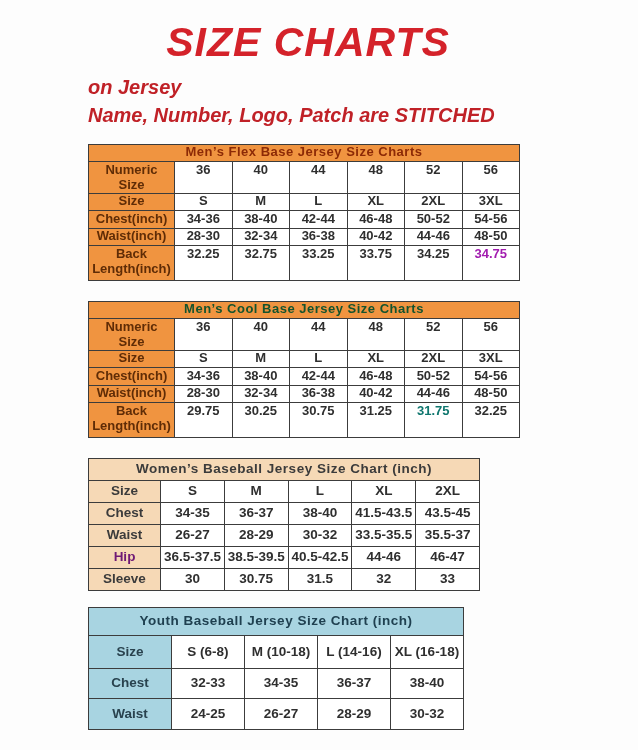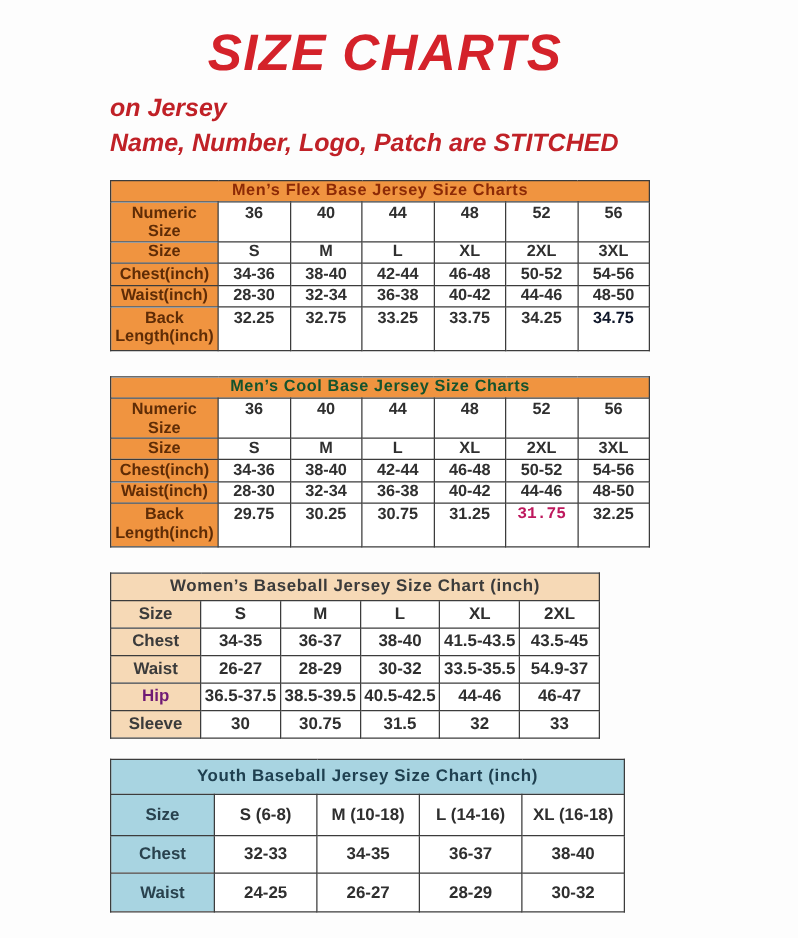--- a/index.html
+++ b/index.html
@@ -61,21 +61,21 @@
   .t-orange tr:nth-child(2) td,
   .t-orange tr:nth-child(6) td { vertical-align: top; padding-top: 1px; }
 
   
   .t-peach { width: 392px; font-size: 13.5px; margin-bottom: 16px; }
   .t-peach col.c-label { width: 72px; }
   .t-peach tr { height: 22px; }
   .t-peach tr.title-row { height: 22px; }
 
   
-  .t-blue { width: 412px; font-size: 13.5px; }
+  .t-blue { width: 376px; font-size: 13.5px; }
   .t-blue col.c-label { width: 83px; }
   .t-blue tr.title-row    { height: 28px; }
   .t-blue tr:nth-child(2) { height: 33px; }
   .t-blue tr:nth-child(3) { height: 30px; }
   .t-blue tr:nth-child(4) { height: 31px; }
 </style>
 </head>
 <body>
 
 <div class="page">
@@ -137,21 +137,21 @@
             <td style="background: rgb(255, 255, 255); color: rgb(47, 47, 47); border-color: rgb(60, 60, 60);">44-46</td>
             <td style="background: rgb(255, 255, 255); color: rgb(47, 47, 47); border-color: rgb(60, 60, 60);">48-50</td>
           </tr>
           <tr>
             <td style="background: rgb(240, 148, 64); color: rgb(95, 44, 6); border-color: rgb(60, 60, 60);">Back Length(inch)</td>
             <td style="background: rgb(255, 255, 255); color: rgb(47, 47, 47); border-color: rgb(60, 60, 60);">32.25</td>
             <td style="background: rgb(255, 255, 255); color: rgb(47, 47, 47); border-color: rgb(60, 60, 60);">32.75</td>
             <td style="background: rgb(255, 255, 255); color: rgb(47, 47, 47); border-color: rgb(60, 60, 60);">33.25</td>
             <td style="background: rgb(255, 255, 255); color: rgb(47, 47, 47); border-color: rgb(60, 60, 60);">33.75</td>
             <td style="background: rgb(255, 255, 255); color: rgb(47, 47, 47); border-color: rgb(60, 60, 60);">34.25</td>
-            <td style="background: rgb(255, 255, 255); color: #0f172a; border-color: rgb(60, 60, 60);">34.75</td>
+            <td style="background: rgb(255, 255, 255); color: #a21caf; border-color: rgb(60, 60, 60);">34.75</td>
           </tr>
         </tbody>
       </table>
       <table class="size-table t-orange" style="border-color: rgb(60, 60, 60);">
         <colgroup>
           <col class="c-label">
           <col class="c-data">
           <col class="c-data">
           <col class="c-data">
           <col class="c-data">
@@ -197,21 +197,21 @@
             <td style="background: rgb(255, 255, 255); color: rgb(47, 47, 47); border-color: rgb(60, 60, 60);">40-42</td>
             <td style="background: rgb(255, 255, 255); color: rgb(47, 47, 47); border-color: rgb(60, 60, 60);">44-46</td>
             <td style="background: rgb(255, 255, 255); color: rgb(47, 47, 47); border-color: rgb(60, 60, 60);">48-50</td>
           </tr>
           <tr>
             <td style="background: rgb(240, 148, 64); color: rgb(95, 44, 6); border-color: rgb(60, 60, 60);">Back Length(inch)</td>
             <td style="background: rgb(255, 255, 255); color: rgb(47, 47, 47); border-color: rgb(60, 60, 60);">29.75</td>
             <td style="background: rgb(255, 255, 255); color: rgb(47, 47, 47); border-color: rgb(60, 60, 60);">30.25</td>
             <td style="background: rgb(255, 255, 255); color: rgb(47, 47, 47); border-color: rgb(60, 60, 60);">30.75</td>
             <td style="background: rgb(255, 255, 255); color: rgb(47, 47, 47); border-color: rgb(60, 60, 60);">31.25</td>
-            <td style="background: rgb(255, 255, 255); color: #be185d; border-color: rgb(60, 60, 60); font-family: Liberation Mono, monospace;">31.75</td>
+            <td style="background: rgb(255, 255, 255); color: #0f766e; border-color: rgb(60, 60, 60);">31.75</td>
             <td style="background: rgb(255, 255, 255); color: rgb(47, 47, 47); border-color: rgb(60, 60, 60);">32.25</td>
           </tr>
         </tbody>
       </table>
       <table class="size-table t-peach" style="border-color: rgb(60, 60, 60);">
         <colgroup>
           <col class="c-label">
           <col class="c-data">
           <col class="c-data">
           <col class="c-data">
@@ -237,21 +237,21 @@
             <td style="background: rgb(255, 255, 255); color: rgb(47, 47, 47); border-color: rgb(60, 60, 60);">38-40</td>
             <td style="background: rgb(255, 255, 255); color: rgb(47, 47, 47); border-color: rgb(60, 60, 60);">41.5-43.5</td>
             <td style="background: rgb(255, 255, 255); color: rgb(47, 47, 47); border-color: rgb(60, 60, 60);">43.5-45</td>
           </tr>
           <tr>
             <td style="background: rgb(246, 217, 182); color: rgb(59, 59, 59); border-color: rgb(60, 60, 60);">Waist</td>
             <td style="background: rgb(255, 255, 255); color: rgb(47, 47, 47); border-color: rgb(60, 60, 60);">26-27</td>
             <td style="background: rgb(255, 255, 255); color: rgb(47, 47, 47); border-color: rgb(60, 60, 60);">28-29</td>
             <td style="background: rgb(255, 255, 255); color: rgb(47, 47, 47); border-color: rgb(60, 60, 60);">30-32</td>
             <td style="background: rgb(255, 255, 255); color: rgb(47, 47, 47); border-color: rgb(60, 60, 60);">33.5-35.5</td>
-            <td style="background: rgb(255, 255, 255); color: rgb(47, 47, 47); border-color: rgb(60, 60, 60);">54.9-37</td>
+            <td style="background: rgb(255, 255, 255); color: rgb(47, 47, 47); border-color: rgb(60, 60, 60);">35.5-37</td>
           </tr>
           <tr>
             <td style="background: rgb(246, 217, 182); color: #701a75; border-color: rgb(60, 60, 60);">Hip</td>
             <td style="background: rgb(255, 255, 255); color: rgb(47, 47, 47); border-color: rgb(60, 60, 60);">36.5-37.5</td>
             <td style="background: rgb(255, 255, 255); color: rgb(47, 47, 47); border-color: rgb(60, 60, 60);">38.5-39.5</td>
             <td style="background: rgb(255, 255, 255); color: rgb(47, 47, 47); border-color: rgb(60, 60, 60);">40.5-42.5</td>
             <td style="background: rgb(255, 255, 255); color: rgb(47, 47, 47); border-color: rgb(60, 60, 60);">44-46</td>
             <td style="background: rgb(255, 255, 255); color: rgb(47, 47, 47); border-color: rgb(60, 60, 60);">46-47</td>
           </tr>
           <tr>

